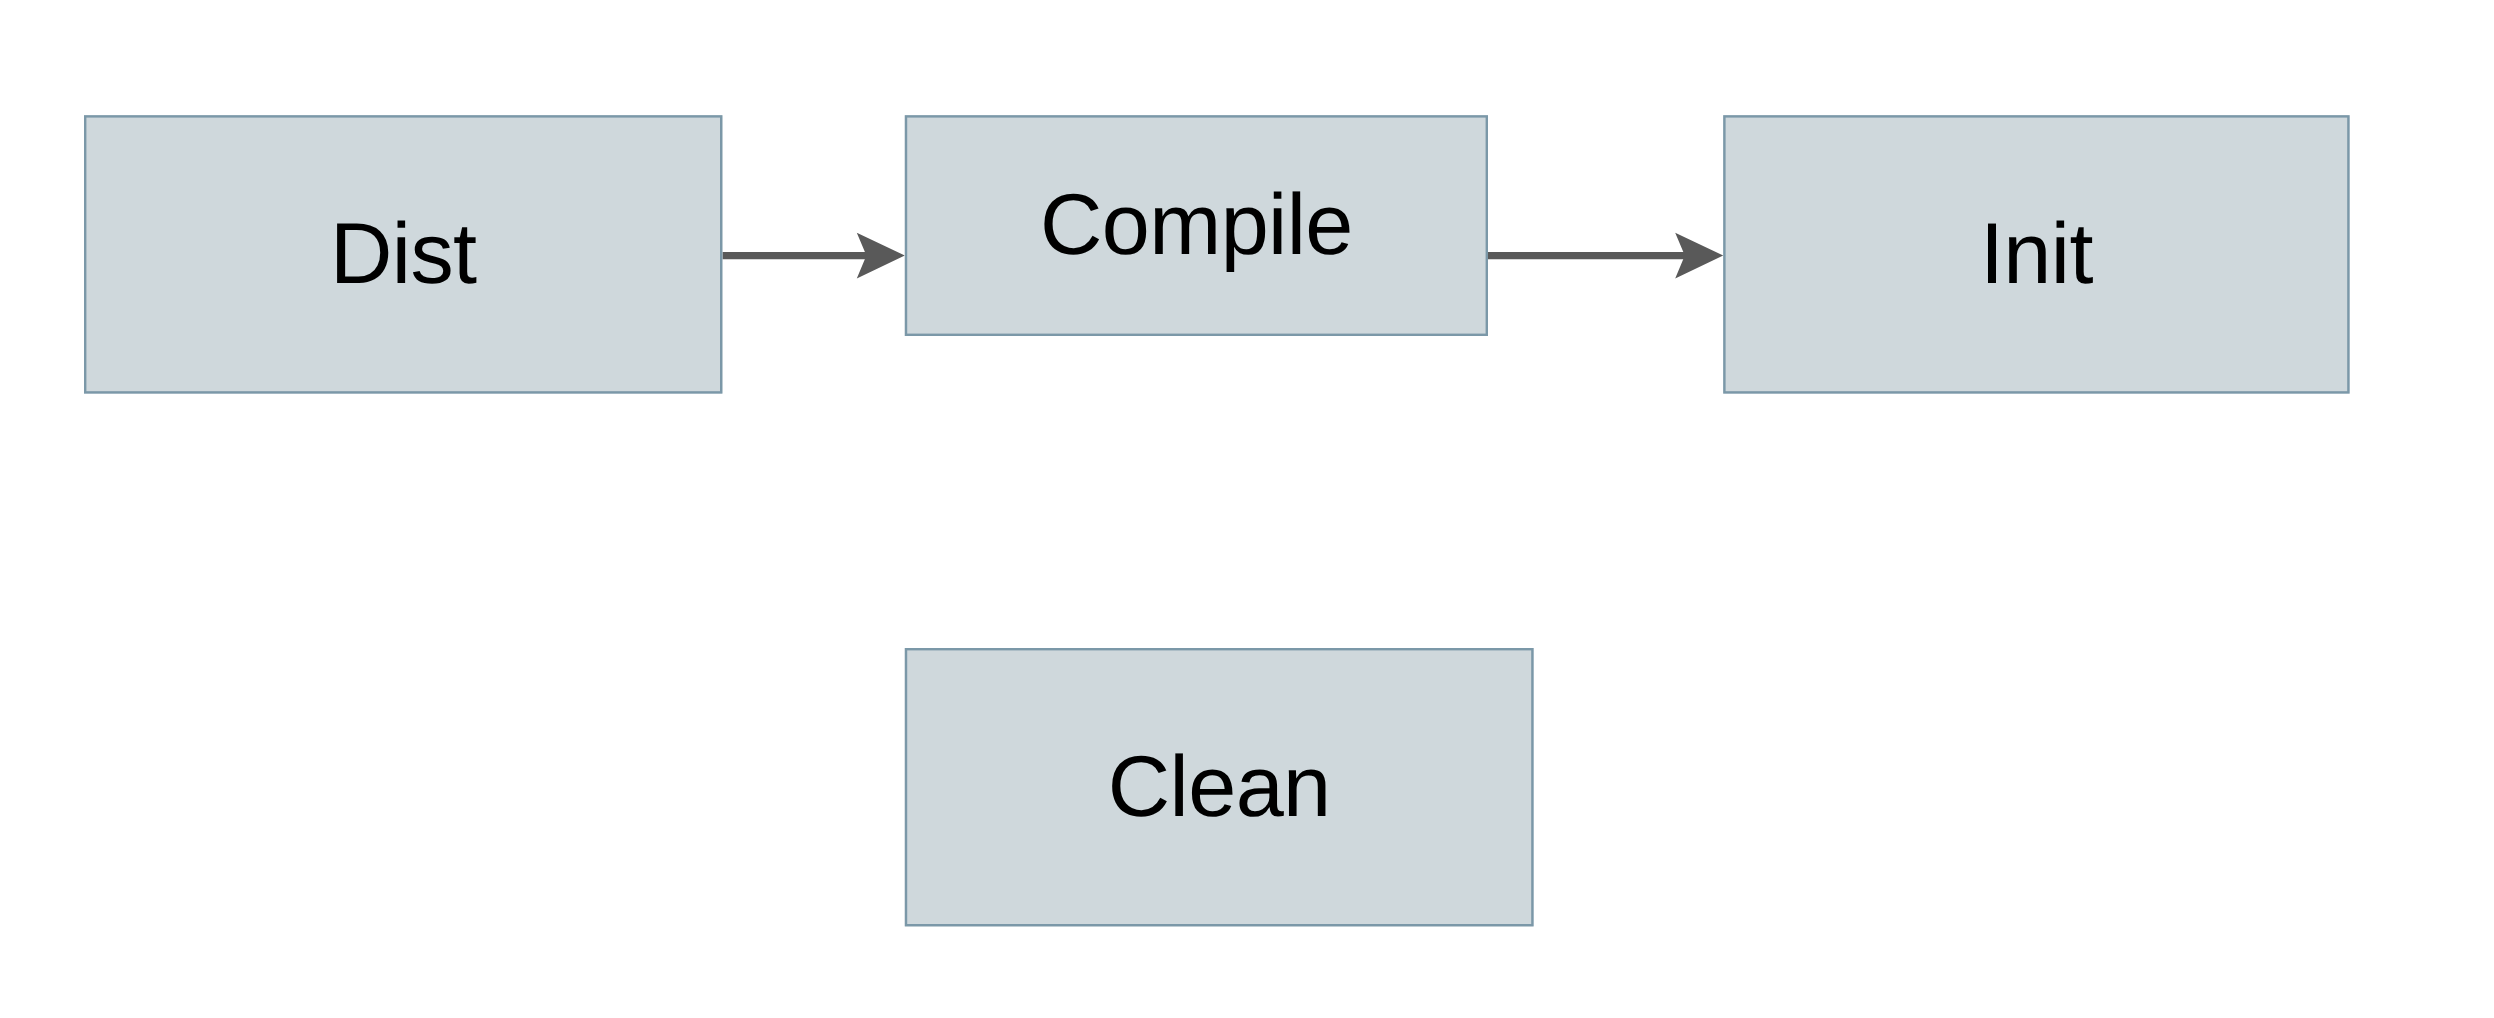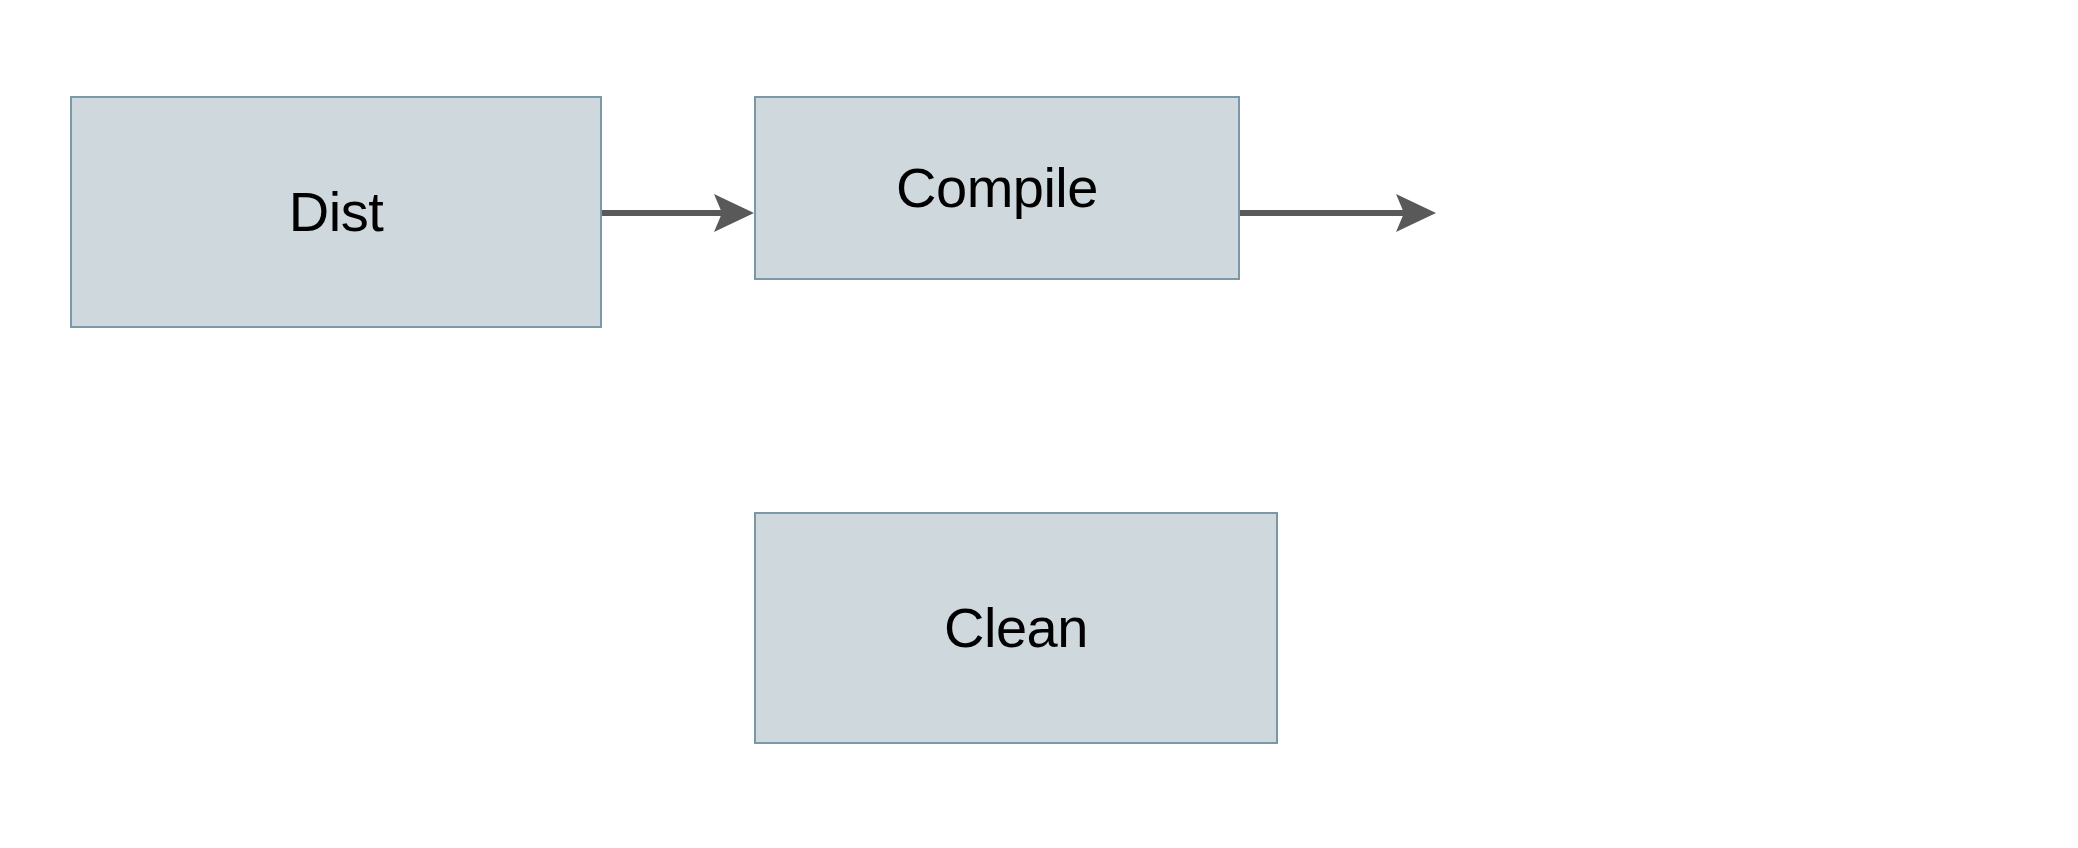--- a/index.html
+++ b/index.html
@@ -22,21 +22,21 @@
     position: absolute;
     box-sizing: border-box;
     background: #cfd8dc;
     border: 2px solid #7b98a8;
     display: flex;
     align-items: center;
     justify-content: center;
   }
   .node-label {
     font-family: "Liberation Sans", sans-serif;
-    font-size: 56px;
+    font-size: 72px;
     font-weight: 400;
     line-height: 1;
     color: #000000;
     letter-spacing: -0.5px;
     white-space: nowrap;
     user-select: none;
   }
   .edge-layer {
     position: absolute;
     left: 0;
@@ -72,18 +72,21 @@
   </svg>
 
   <div class="node" style="left:70px; top:96px; width:532px; height:232px;">
     <span class="node-label">Dist</span>
   </div>
 
   <div class="node" style="left:754px; top:96px; width:486px; height:184px;">
     <span class="node-label">Compile</span>
   </div>
 
+  <div class="node" style="left:1436px; top:96px; width:522px; height:232px;">
+    <span class="node-label">Init</span>
+  </div>
 
-  <div class="node" style="left:754px; top:512px; width:524px; height:232px;">
+  <div class="node" style="left:754px; top:540px; width:524px; height:232px;">
     <span class="node-label">Clean</span>
   </div>
 
 </div>
 
 </body></html>

